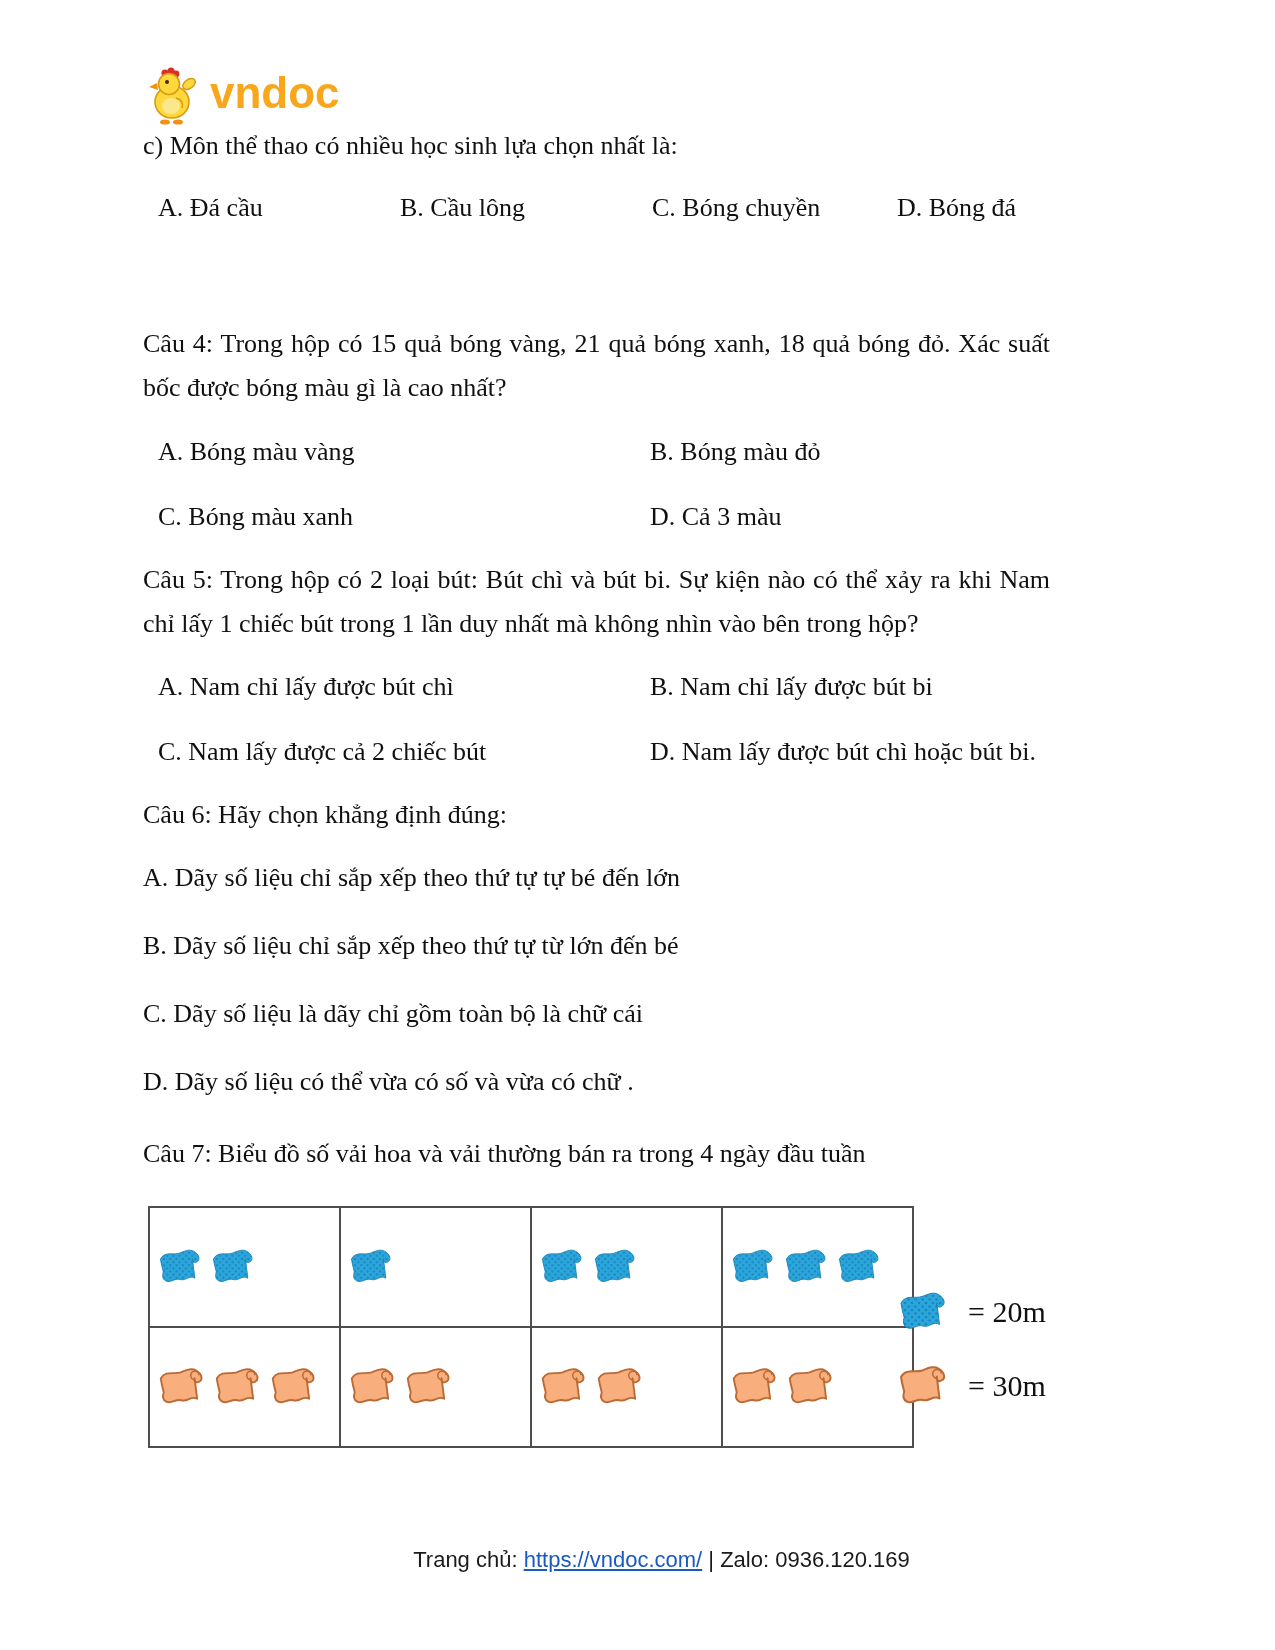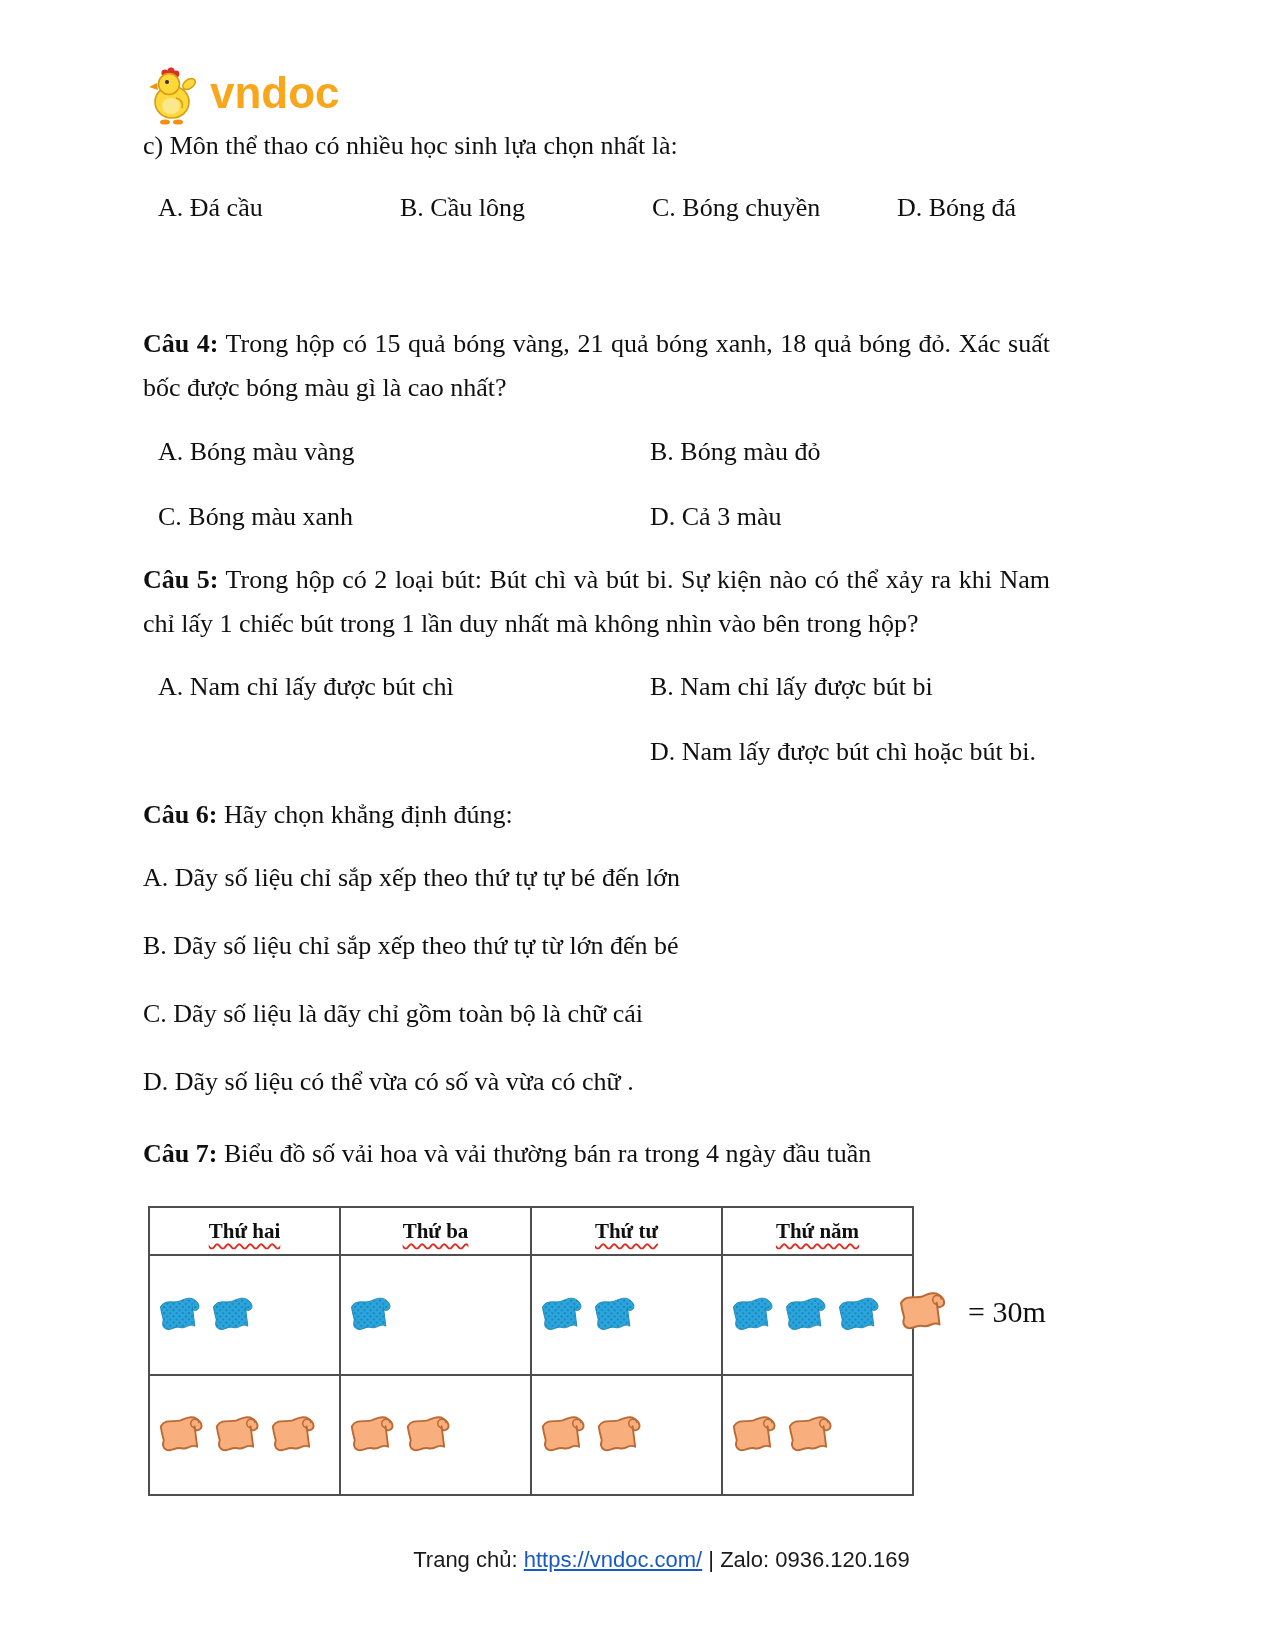--- a/index.html
+++ b/index.html
@@ -1,20 +1,20 @@
 <!DOCTYPE html>
 <html lang="vi"><head>
 <meta charset="utf-8">
 <style>
   html,body{margin:0;padding:0;background:#ffffff;}
   .page{position:relative;width:1275px;height:1650px;background:#fff;overflow:hidden;
         font-family:"Liberation Serif", serif;font-size:26px;color:#101010;}
   .abs{position:absolute;left:143px;}
   .para{width:907px;text-align:justify;line-height:1.68;}
-  .b{font-weight:bold;}
+  .b{font-weight:normal;}
   .optrow{width:1000px;height:40px;}
   .optrow span{position:absolute;top:0;white-space:nowrap;}
   .line{white-space:nowrap;}
 
   
   .logo{position:absolute;left:146px;top:66px;display:flex;align-items:center;gap:8px;}
   .logo-text{font-family:"Liberation Sans",sans-serif;font-weight:800;font-size:44px;
              line-height:1;color:#F8A71C;letter-spacing:0px;padding-bottom:6px;}
 
   
@@ -107,45 +107,40 @@
 
   <div class="abs para" style="top:558px">
     <span class="b">Câu 5:</span>
     <span>Trong hộp có 2 loại bút: Bút chì và bút bi. Sự kiện nào có thể xảy ra khi Nam chỉ lấy 1 chiếc bút trong 1 lần duy nhất mà không nhìn vào bên trong hộp?</span>
   </div>
   <div class="abs optrow" style="top:672px">
     <span style="left:15px">A. Nam chỉ lấy được bút chì</span>
     <span style="left:507px">B. Nam chỉ lấy được bút bi</span>
   </div>
   <div class="abs optrow" style="top:737px">
+    <span style="left:15px">C. Nam lấy được cả 2 chiếc bút</span>
     <span style="left:507px">D. Nam lấy được bút chì hoặc bút bi.</span>
   </div>
 
   <div class="abs line" style="top:800px">
     <span class="b">Câu 6:</span>
     <span>Hãy chọn khẳng định đúng:</span>
   </div>
   <div class="abs line" style="top:863px">A. Dãy số liệu chỉ sắp xếp theo thứ tự tự bé đến lớn</div>
   <div class="abs line" style="top:999px">C. Dãy số liệu là dãy chỉ gồm toàn bộ là chữ cái</div>
   <div class="abs line" style="top:931px">B. Dãy số liệu chỉ sắp xếp theo thứ tự từ lớn đến bé</div>
   <div class="abs line" style="top:1067px">D. Dãy số liệu có thể vừa có số và vừa có chữ .</div>
 
   <div class="abs line" style="top:1139px">
     <span class="b">Câu 7:</span>
     <span>Biểu đồ số vải hoa và vải thường bán ra trong 4 ngày đầu tuần</span>
   </div>
 
   <table class="fab-table" style="position:absolute;left:148px;top:1206px">
     <tbody>
-        <tr>
-      <th><span>Thứ hai</span></th>
-      <th><span>Thứ ba</span></th>
-      <th><span>Thứ tư</span></th>
-      <th><span>Thứ năm</span></th>
-    </tr>
     <tr>
       <td>
             <div class="rolls rolls-blue">
               <svg viewBox="0 0 56 50" class="roll">
                 <use href="#roll-blue"></use>
               </svg>
               <svg viewBox="0 0 56 50" class="roll">
                 <use href="#roll-blue"></use>
               </svg>
             </div>
@@ -223,20 +218,26 @@
               <svg viewBox="0 0 56 50" class="roll">
                 <use href="#roll-orange"></use>
               </svg>
             </div>
           </td>
     </tr>
   </tbody>
     </table>
 
   <div class="legend">
+    <div class="legend-row">
+      <svg class="roll" viewBox="0 0 56 50">
+          <use href="#roll-blue"></use>
+        </svg>
+      <span class="legend-label">= 20m</span>
+    </div>
     <div class="legend-row">
       <svg class="roll" viewBox="0 0 56 50">
           <use href="#roll-orange"></use>
         </svg>
       <span class="legend-label">= 30m</span>
     </div>
   </div>
 
   <div class="footer">
     <span>Trang chủ:</span>

